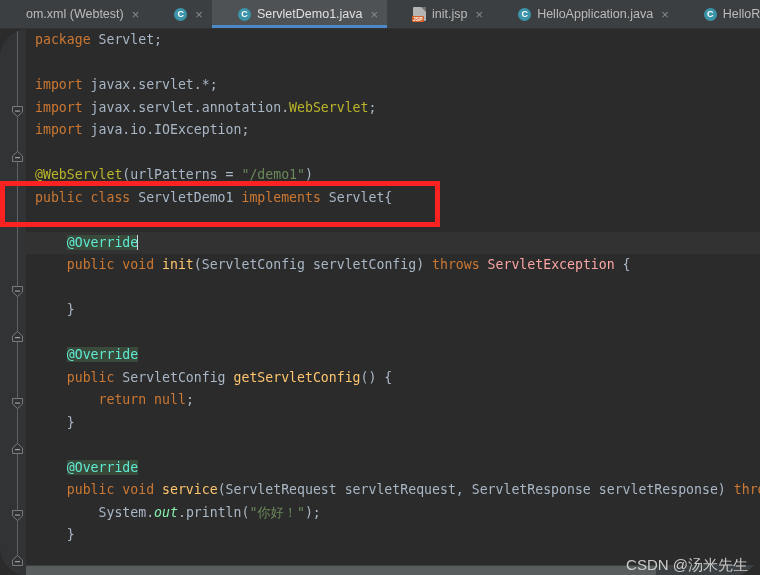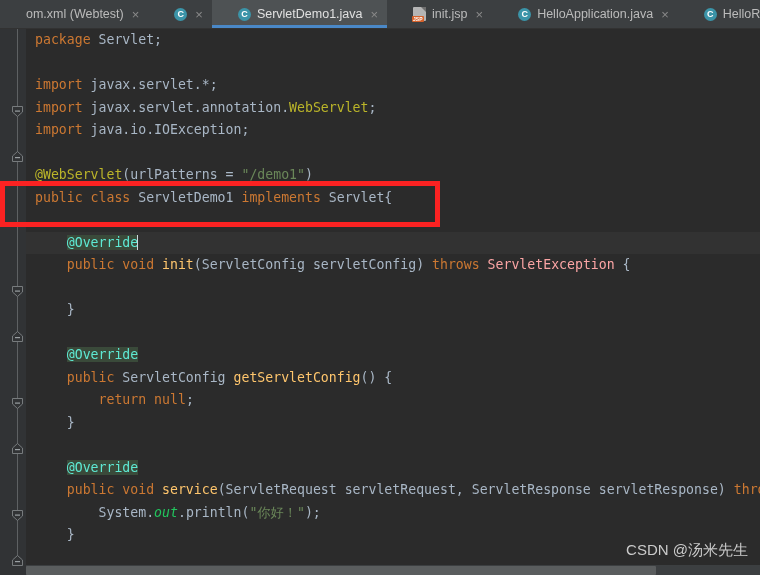--- a/index.html
+++ b/index.html
@@ -99,20 +99,21 @@
     padding: 0 1px;
     border-radius: 1px;
   }
 
   
   .editor {
     position: relative;
     height: 547px;
     background: #2b2b2b;
     overflow: hidden;
+    border-radius: 28px;
   }
   .gutter {
     position: absolute;
     left: 0; top: 0; bottom: 0;
     width: 26px;
     background: #313335;
   }
   .gutter-line {
     position: absolute;
     left: 17px;
@@ -159,21 +160,21 @@
     z-index: -1;
   }
 
   
   .kw   { color: #cc7832; }            
   .ident{ color: #a9b7c6; }
   .anno { color: #bbb529; }            
   .anno-hl { color: #5eead4; background: #3a4a3a; }
   .str  { color: #6a8759; }            
   .meth { color: #ffc66d; }            
-  .field{ color: #22c55e; font-style: italic; }  
+  .field{ color: #86efac; font-style: italic; }  
   .dim  { color: #fca5a5; }            
   .punct{ color: #a9b7c6; }
 
   .caret {
     display: inline-block;
     width: 1px;
     height: 15px;
     background: #cfd8dc;
     vertical-align: -3px;
     margin-left: -1px;
@@ -209,21 +210,21 @@
     height: 9px;
     width: 630px;
     background: #5a5d5e;
     border-radius: 1px;
   }
 
   
   .watermark {
     position: absolute;
     right: 12px;
-    bottom: 16px;
+    bottom: 1px;
     font-family: "Liberation Sans", sans-serif;
     font-size: 15px;
     color: #d8d8d8;
     opacity: 0.92;
     z-index: 30;
     white-space: nowrap;
   }
 </style>
 </head>
 <body>

